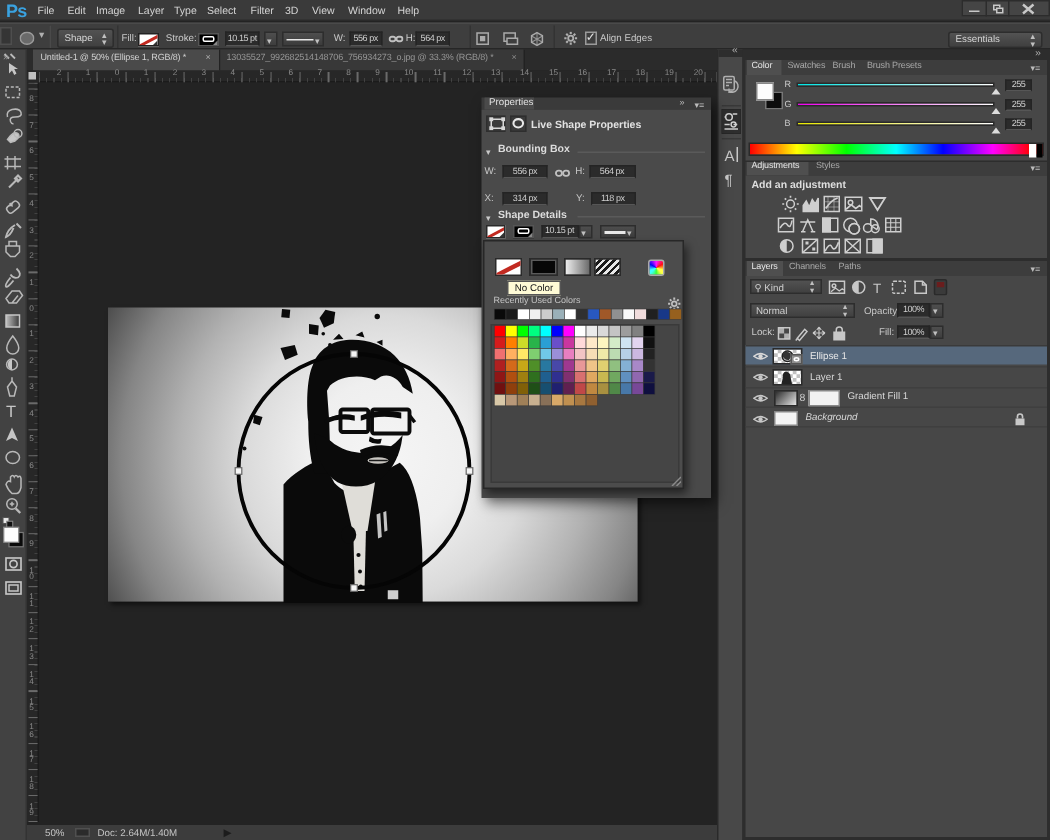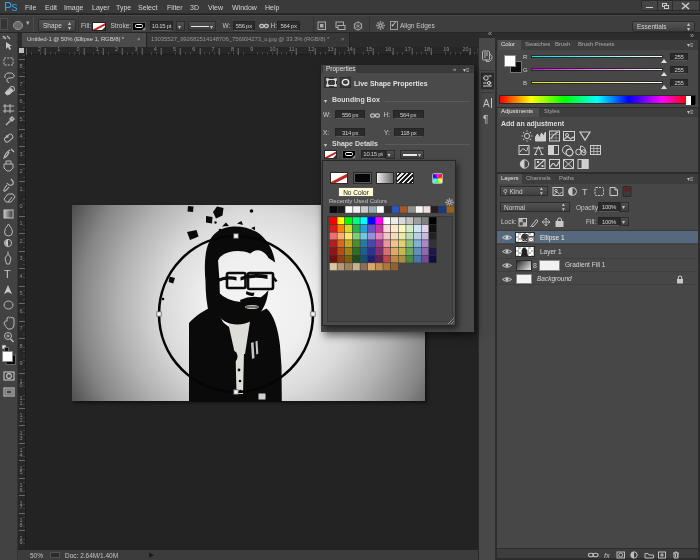--- a/index.html
+++ b/index.html
@@ -8,21 +8,21 @@
 .abs{position:absolute;}
 .lbl{position:absolute;color:#c8c8c8;font-size:7px;line-height:9px;white-space:nowrap;}
 .fld{position:absolute;background:#2b2b2b;border:1px solid #242424;border-bottom-color:#565656;color:#cfcfcf;font-size:6.5px;text-align:center;letter-spacing:-0.3px;}
 .tabtx{position:absolute;font-size:6px;white-space:nowrap;letter-spacing:-0.1px;}
 </style>
 </head>
 <body>
 <div id="app">
 
 <div class="abs" id="menubar" style="left:0;top:0;width:700px;height:14px;background:#3a3a3a;border-bottom:1px solid #2a2a2a;">
-  <span class="abs" style="left:4px;top:0px;color:#3aa2e0;font-size:12px;font-weight:normal;letter-spacing:-0.5px;">Ps</span>
+  <span class="abs" style="left:4px;top:0px;color:#3aa2e0;font-size:12px;font-weight:bold;letter-spacing:-0.5px;">Ps</span>
   <span class="lbl" style="left:25px;top:3px;color:#d4d4d4;font-size:7px;">File</span>
   <span class="lbl" style="left:45px;top:3px;color:#d4d4d4;font-size:7px;">Edit</span>
   <span class="lbl" style="left:64px;top:3px;color:#d4d4d4;font-size:7px;">Image</span>
   <span class="lbl" style="left:92px;top:3px;color:#d4d4d4;font-size:7px;">Layer</span>
   <span class="lbl" style="left:116px;top:3px;color:#d4d4d4;font-size:7px;">Type</span>
   <span class="lbl" style="left:138px;top:3px;color:#d4d4d4;font-size:7px;">Select</span>
   <span class="lbl" style="left:167px;top:3px;color:#d4d4d4;font-size:7px;">Filter</span>
   <span class="lbl" style="left:190px;top:3px;color:#d4d4d4;font-size:7px;">3D</span>
   <span class="lbl" style="left:208px;top:3px;color:#d4d4d4;font-size:7px;">View</span>
   <span class="lbl" style="left:232px;top:3px;color:#d4d4d4;font-size:7px;">Window</span>
@@ -532,39 +532,20 @@
             <circle cx="5" cy="3.5" r="1.4" fill="#c8c8c8"></circle>
           </svg>
       <div class="abs" style="left:19px;top:1.5px;width:16px;height:10.5px;background:#f4f4f4;border:1px solid #888;"></div>
       <span class="abs" style="left:40px;top:3px;color:#d8d8d8;font-size:6.5px;font-style:italic;">Background</span>
       <svg class="abs" style="left:179px;top:3px;" width="8" height="9" viewBox="0 0 8 9">
             <rect x="1" y="4" width="6" height="4.5" fill="#c8c8c8"></rect>
             <path d="M2.3 4 v-1.3 a1.7 1.7 0 0 1 3.4 0 v1.3" fill="none" stroke="#c8c8c8" stroke-width="1.1"></path>
           </svg>
     </div>
 
-    <div class="abs" style="left:0;top:364.5px;width:201px;height:10px;background:#3d3d3d;border-top:1px solid #2d2d2d;">
-      <svg class="abs" style="left:90px;top:1.5px;" width="105" height="8" viewBox="0 0 105 8">
-        <g fill="none" stroke="#bdbdbd" stroke-width="1">
-          <g stroke-width="1.1">
-                <ellipse cx="4" cy="4" rx="2.6" ry="1.8"></ellipse>
-                <ellipse cx="8.5" cy="4" rx="2.6" ry="1.8"></ellipse>
-              </g>
-          <text x="17" y="7" font-size="7.5" font-style="italic" fill="#bdbdbd" stroke="none" font-family="Liberation Serif">fx</text>
-          <rect x="30" y="1" width="7.5" height="6"></rect>
-              <circle cx="33.7" cy="4" r="2"></circle>
-          <circle cx="47" cy="4" r="3.2"></circle>
-              <path d="M47 0.8 a3.2 3.2 0 0 0 0 6.4 Z" fill="#bdbdbd" stroke="none"></path>
-          <path d="M58 2.5 h3 l1 1.5 h4.5 v3 h-8.5 Z"></path>
-          <rect x="71.5" y="1" width="7 " height="6"></rect>
-              <path d="M73 4 h4 M75 2 v4"></path>
-          <path d="M86 2 h6 M87 2 v5 h4 v-5 M88.5 3 v3 M90.5 3 v3 M88 2 v-1 h2 v1"></path>
-        </g>
-      </svg>
-    </div>
   </div>
 </div>
 
 <div class="abs" id="props" style="left:321px;top:65px;width:153px;height:267px;box-shadow:3px 4px 8px rgba(0,0,0,0.5);">
   <div class="abs" style="left:0;top:0;width:153px;height:8px;background:#3a3a3a;">
     <div class="abs" style="left:2px;top:0;width:33px;height:8px;background:#4a4a4a;">
           <span class="abs" style="left:3px;top:0px;color:#e0e0e0;font-size:6.5px;">Properties</span>
         </div>
     <span class="abs" style="left:132px;top:0.5px;color:#bbb;font-size:6px;">»</span>
     <span class="abs" style="left:142px;top:0.5px;color:#bbb;font-size:6px;">▾≡</span>

